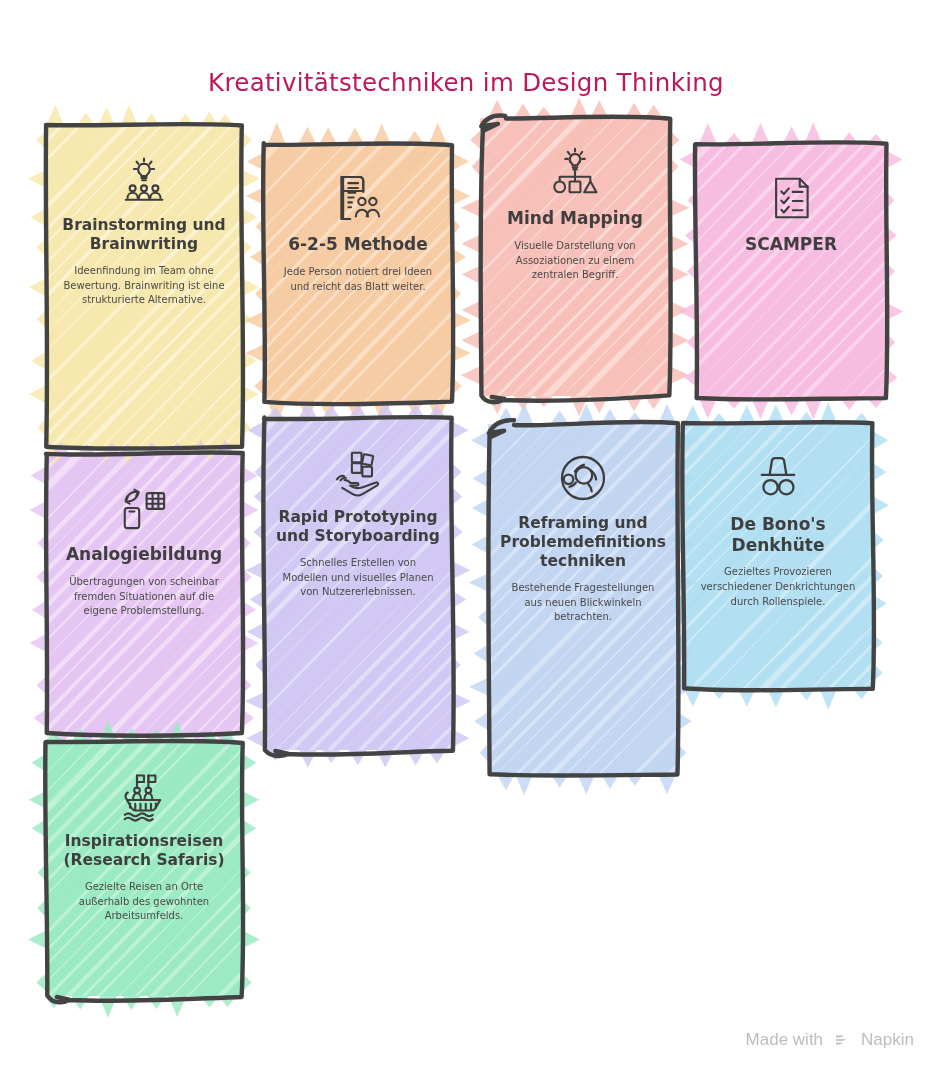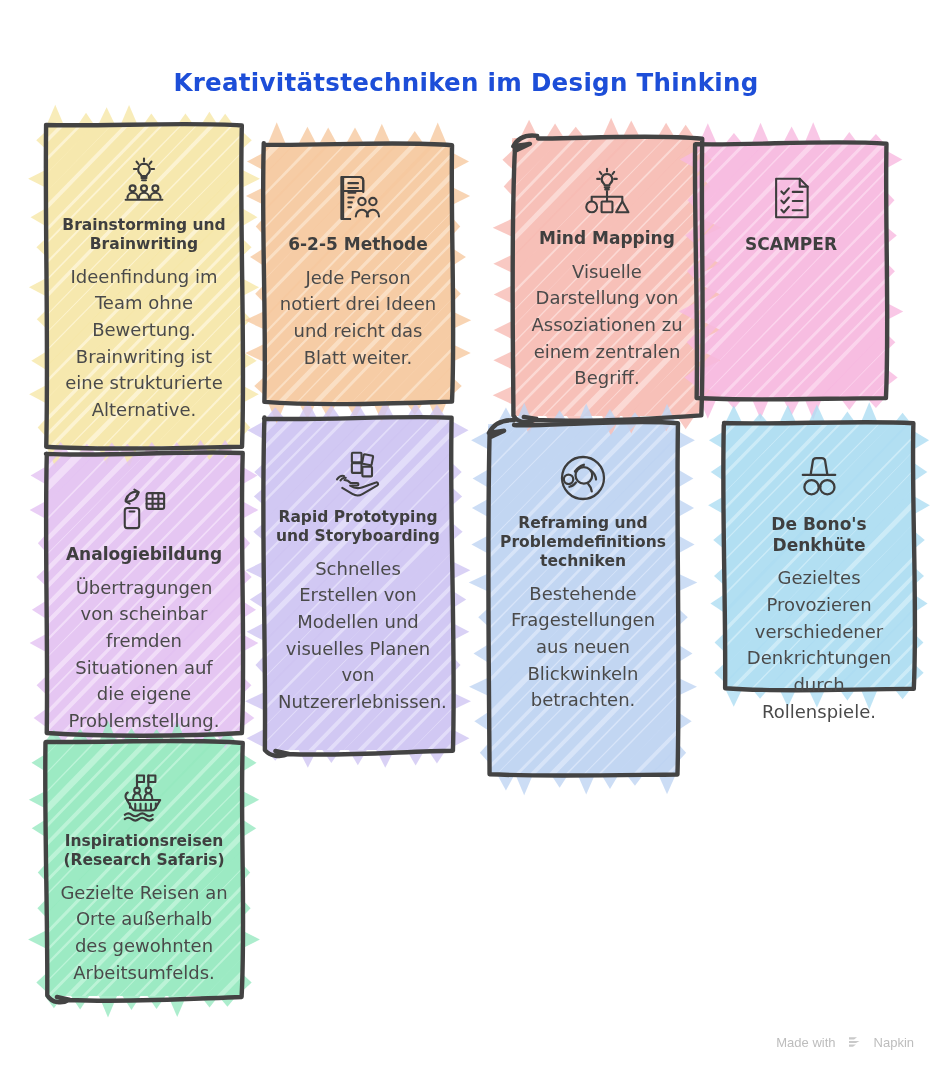--- a/index.html
+++ b/index.html
@@ -17,23 +17,23 @@
   }
 
   
   #page-title {
     position: absolute;
     top: 52px;
     left: 0;
     width: 932px;
     text-align: center;
     font-size: 24.5px;
-    font-weight: bold;
+    font-weight: normal;
     letter-spacing: 0.3px;
-    color: #1d4ed8;
+    color: #be185d;
     font-family: "DejaVu Sans", "Liberation Sans", sans-serif;
   }
 
   
   #board {
     position: absolute;
     top: 118px;
     left: 0;
     width: 936px;
     height: 900px;
@@ -111,35 +111,35 @@
     line-height: 1.22;
     color: #3f3f3f;
     margin-bottom: 10px;
     width: 104%;
     word-break: break-word;
   }
   .card-title.small { font-size: 15.5px; }
   .card-desc {
     position: relative;
     z-index: 4;
-    font-size: 18px;
+    font-size: 10px;
     line-height: 1.48;
     color: #4a4a4a;
     width: 100%;
   }
 
   
   #footer {
     position: absolute;
     right: 22px;
     bottom: 18px;
     display: flex;
     align-items: center;
     gap: 12px;
-    font-size: 13px;
+    font-size: 17px;
     color: #bdbdbd;
     font-family: "Liberation Sans", sans-serif;
   }
   #footer .napkin-mark { width: 14px; height: 13px; display: block; }
 </style>
 </head>
 <body>
 
 <h1 id="page-title">Kreativitätstechniken im Design Thinking</h1>
 
@@ -338,21 +338,21 @@
       <circle cx="36.5" cy="36" r="4.2"></circle>
             <circle cx="49" cy="36" r="4.2"></circle>
       <path d="M29.5 53 c0-4.3 3.1-7.5 7-7.5 s7 3.2 7 7.5"></path>
       <path d="M42 53 c0-4.3 3.1-7.5 7-7.5 s7 3.2 7 7.5"></path>
     </svg>
         </div>
        <div class="card-title">6-2-5 Methode</div>
        <div class="card-desc">Jede Person notiert drei Ideen und reicht das Blatt weiter.</div>
      </div>
     </div>
-    <div class="card" style="left: 480px; top: 20px; width: 190px; height: 278px; margin-left: 32px;">
+    <div class="card" style="left: 480px; top: 0; width: 190px; height: 278px;">
       <div class="card-fill" style="background:#FBD9D4"></div>
      <div class="hatch">
         <svg width="218" height="306" viewBox="0 0 218 306" style="position:absolute;top:0;left:0;overflow:visible">
     <defs>
             <clipPath id="cl3">
               <rect x="14" y="14" width="190" height="278"></rect>
             </clipPath>
           </defs>
     <path d="M 22.092862041936115 14 L 31.092862041936115 -4.222376543209876 L 40.092862041936115 14 Z" fill="#F7BCB4" opacity="0.8"></path>
           <path d="M 22.092862041936115 292 L 31.092862041936115 310.22237654320986 L 40.092862041936115 292 Z" fill="#F7BCB4" opacity="0.8"></path>
@@ -832,21 +832,21 @@
       <path d="M22.8 24.5 c2.4-3.7 6-6.4 10.2-7.6"></path>
       <path d="M41.3 23.5 c3.2 2.5 5.2 6.2 5.6 10.2"></path>
       <path d="M38 38.8 c2.2 2.3 3.6 5.2 4 8.4"></path>
       <path d="M24 37 c-1.7 2.6-4.4 4.4-7.5 5"></path>
     </svg>
         </div>
        <div class="card-title small">Reframing und Problemdefinitionstechniken</div>
        <div class="card-desc">Bestehende Fragestellungen aus neuen Blickwinkeln betrachten.</div>
      </div>
     </div>
-    <div class="card" style="left: 724px; top: 306px; width: 190px; height: 264px;">
+    <div class="card" style="left: 683px; top: 306px; width: 190px; height: 264px;">
       <div class="card-fill" style="background:#CCEBF7"></div>
      <div class="hatch">
         <svg width="218" height="292" viewBox="0 0 218 292" style="position:absolute;top:0;left:0;overflow:visible">
     <defs>
             <clipPath id="cl8">
               <rect x="14" y="14" width="190" height="264"></rect>
             </clipPath>
           </defs>
     <path d="M 14.736894963746813 14 L 23.736894963746813 -4.827314814814812 L 32.73689496374681 14 Z" fill="#AEDDF2" opacity="0.8"></path>
           <path d="M 14.736894963746813 278 L 23.736894963746813 296.8273148148148 L 32.73689496374681 278 Z" fill="#AEDDF2" opacity="0.8"></path>

